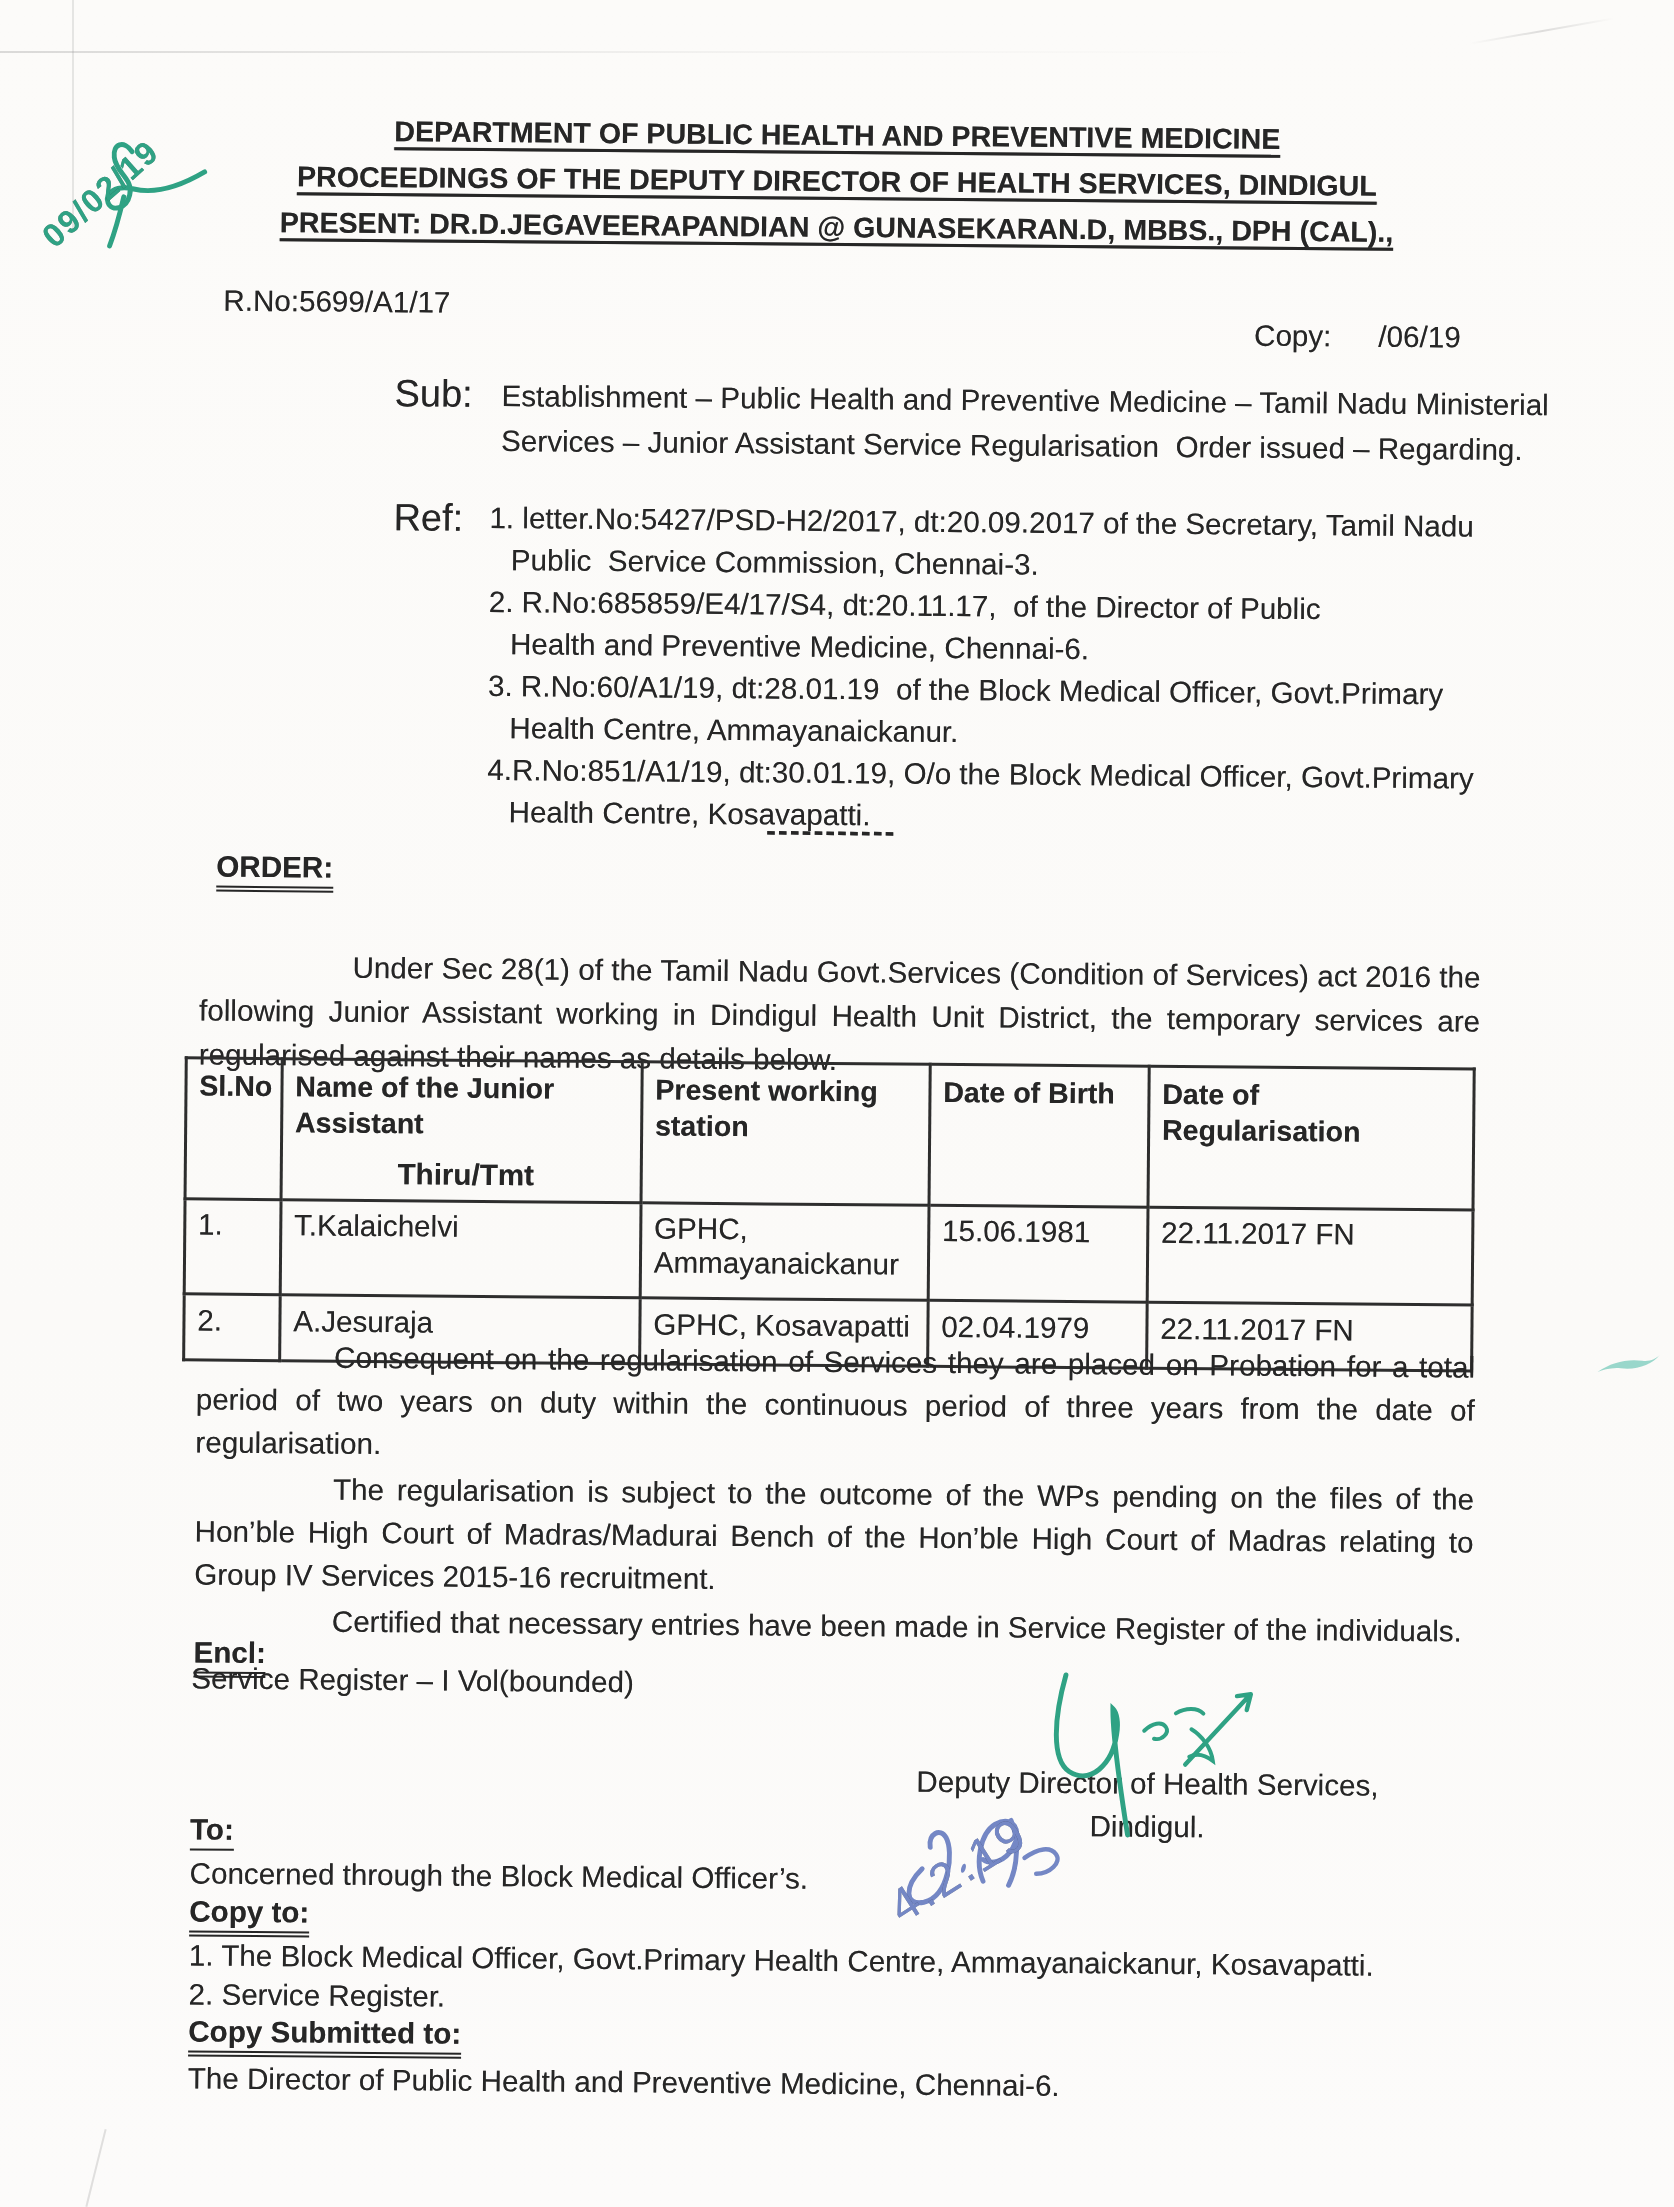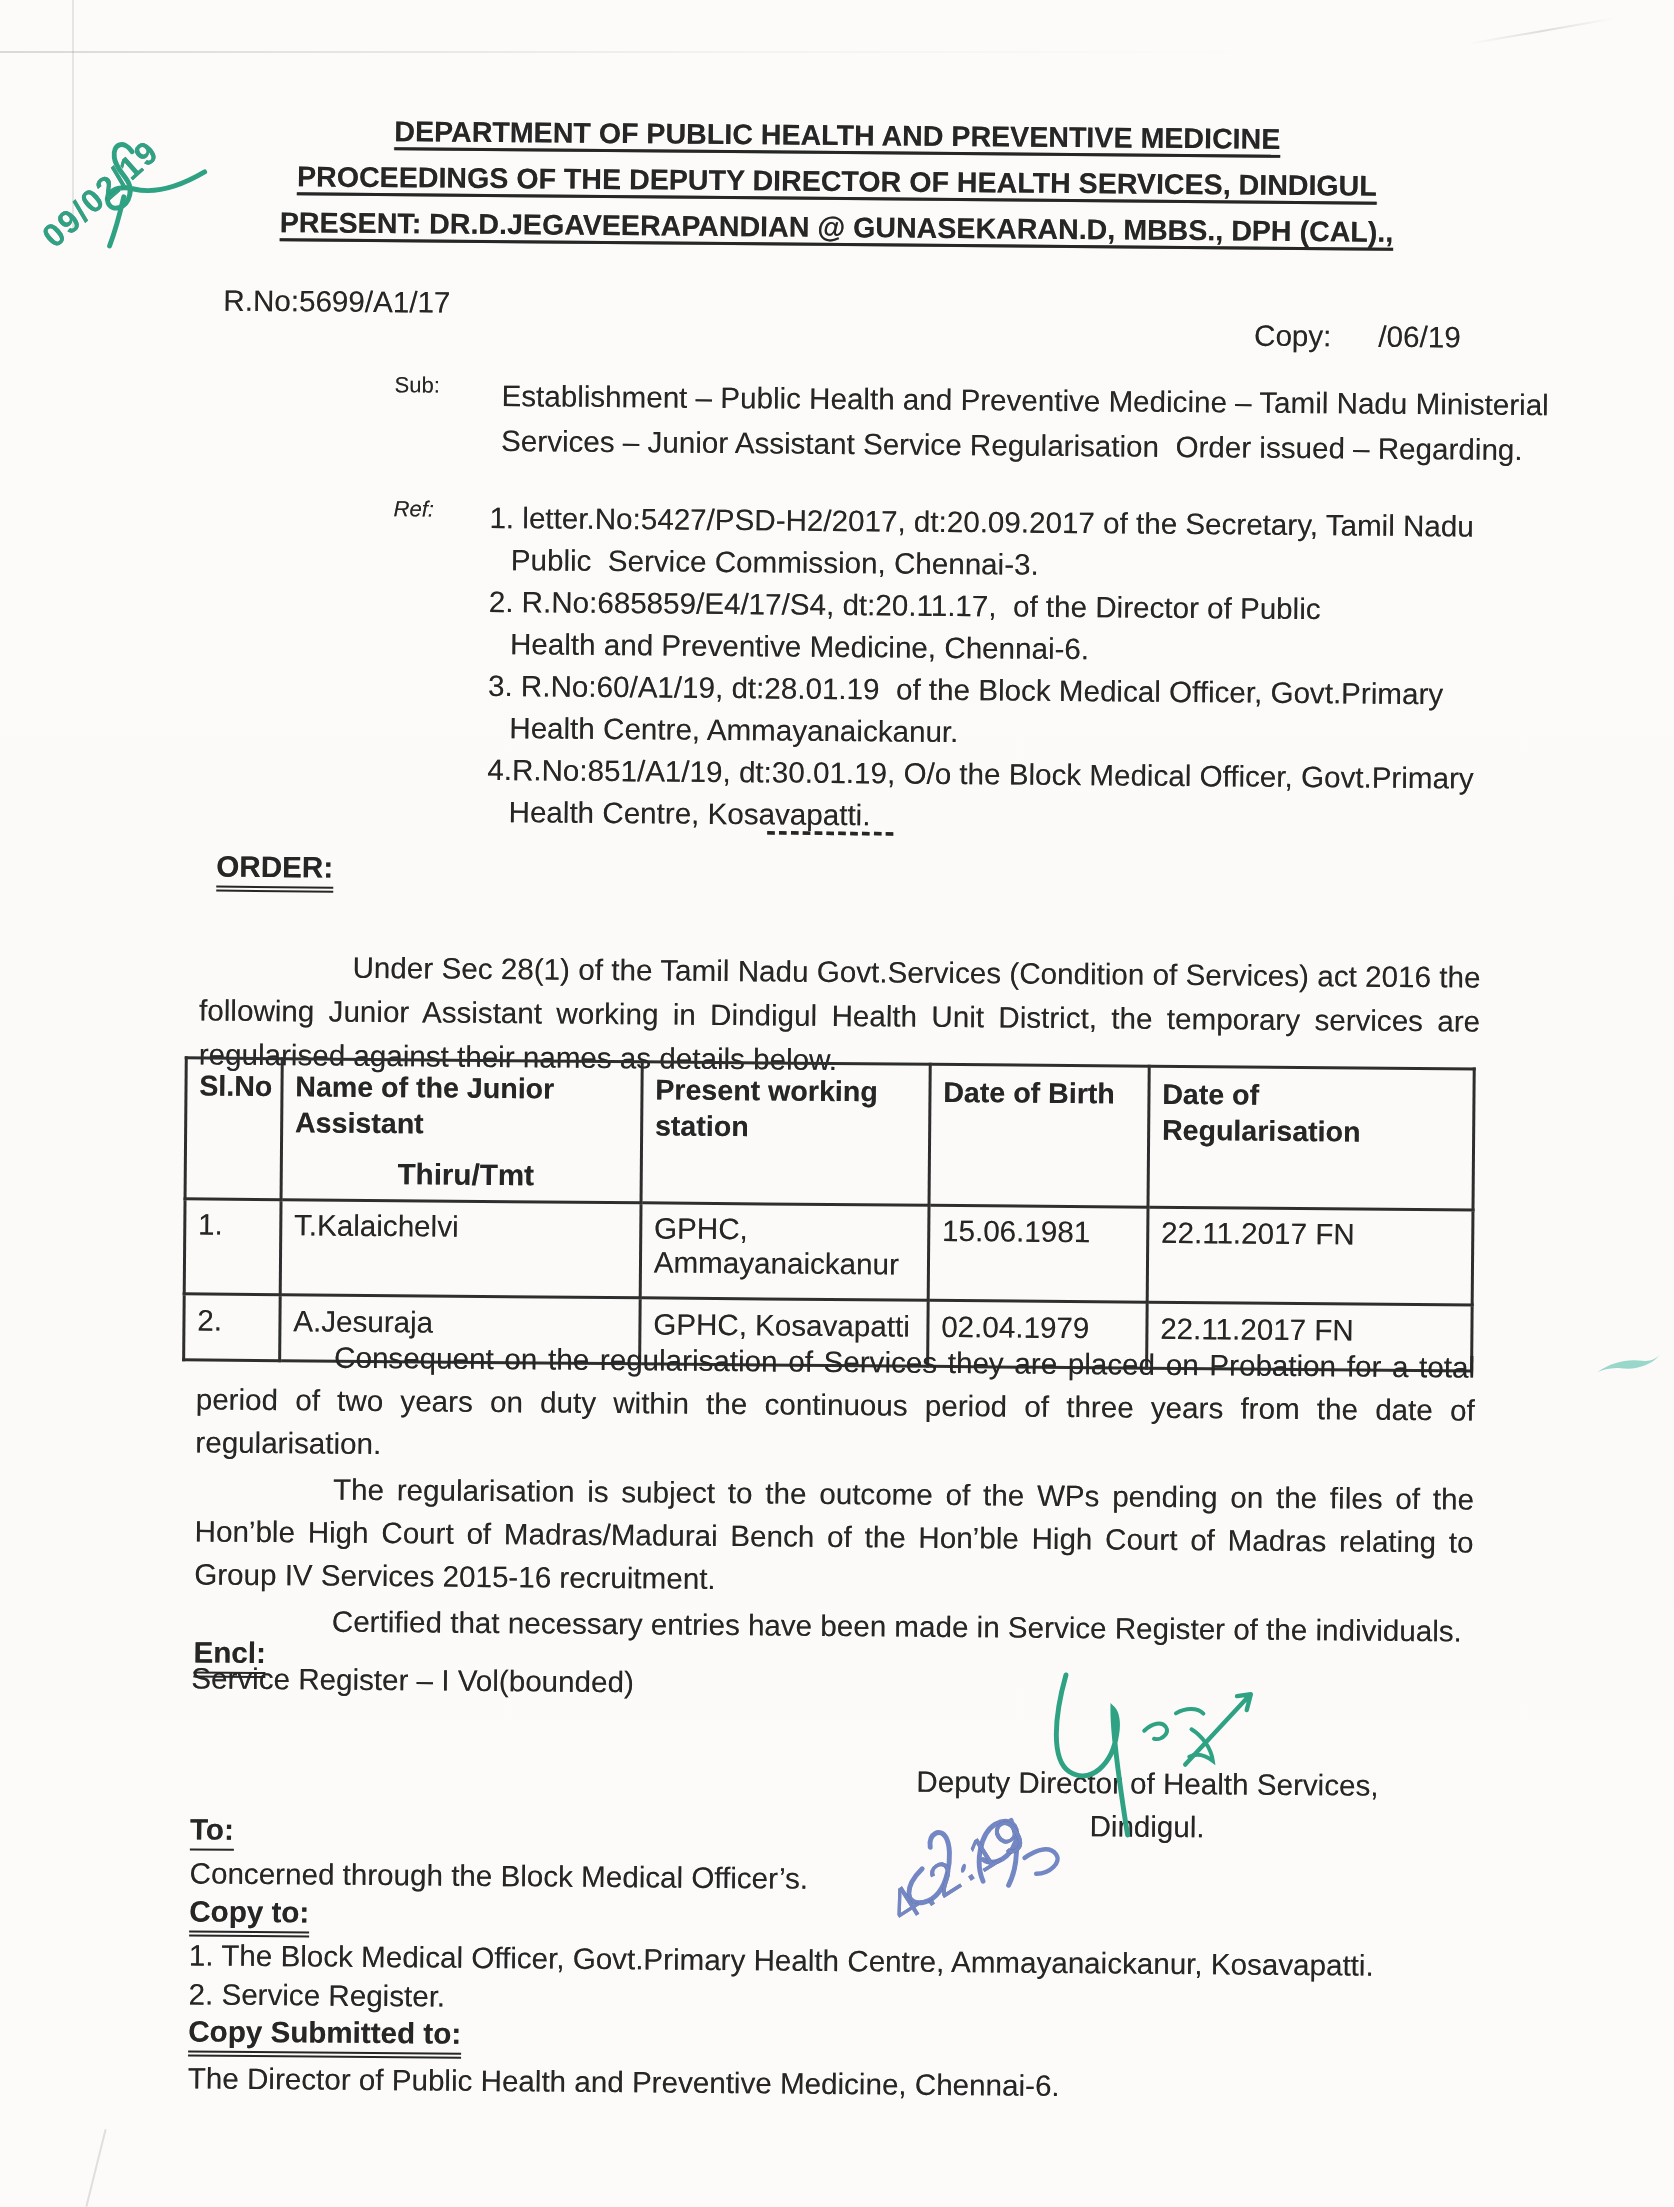--- a/index.html
+++ b/index.html
@@ -11,25 +11,25 @@
   }
   .inner{position:absolute;left:0;top:0;width:1675px;height:2208px;
     transform:rotate(0.5deg);transform-origin:837px 118px;}
   .txt{text-shadow:0 0 0.6px rgba(20,20,20,0.5);}
   
   .hdr{position:absolute;left:0;top:116px;width:1675px;text-align:center;}
   .hdr .hline{display:block;margin-bottom:6.9px;font-weight:bold;font-size:28.6px;line-height:39px;}
   .hdr .hline span{text-decoration:underline;text-decoration-thickness:2.5px;text-underline-offset:5.9px;}
   .rno{position:absolute;left:225px;top:289px;font-size:29.6px;}
   .daterow{position:absolute;left:1256px;top:315px;font-size:29.6px;display:flex;gap:47px;}
-  .lblcol{font-size:22px;}
+  .lblcol{font-size:38px;}
   .sub-label{position:absolute;left:397px;top:376px;}
   .sub-lines{position:absolute;left:504px;top:376px;width:1074px;}
   .sub-lines div{line-height:45px;font-size:29.6px;white-space:pre-wrap;}
-  .ref-label{position:absolute;left:397px;top:500px;font-style:italic;}
+  .ref-label{position:absolute;left:397px;top:500px;}
   .ref-lines{position:absolute;left:493px;top:500px;width:1084px;font-size:29.6px;}
   .ref-lines .rl{line-height:42px;white-space:pre-wrap;}
   .ref-lines .cont{padding-left:21.7px;}
   .divider{position:absolute;left:0;top:814px;width:1675px;text-align:center;
     font-weight:bold;font-size:29.6px;letter-spacing:2px;}
   
   .uh{display:inline-block;font-weight:bold;font-size:29.6px;border-bottom:2.5px solid #262626;
       padding-bottom:2px;position:relative;}
   .uh.dbl::after{content:"";position:absolute;left:0;right:0;bottom:-5.9px;height:2px;background:#262626;}
   .order-h{position:absolute;left:223px;top:855px;}

